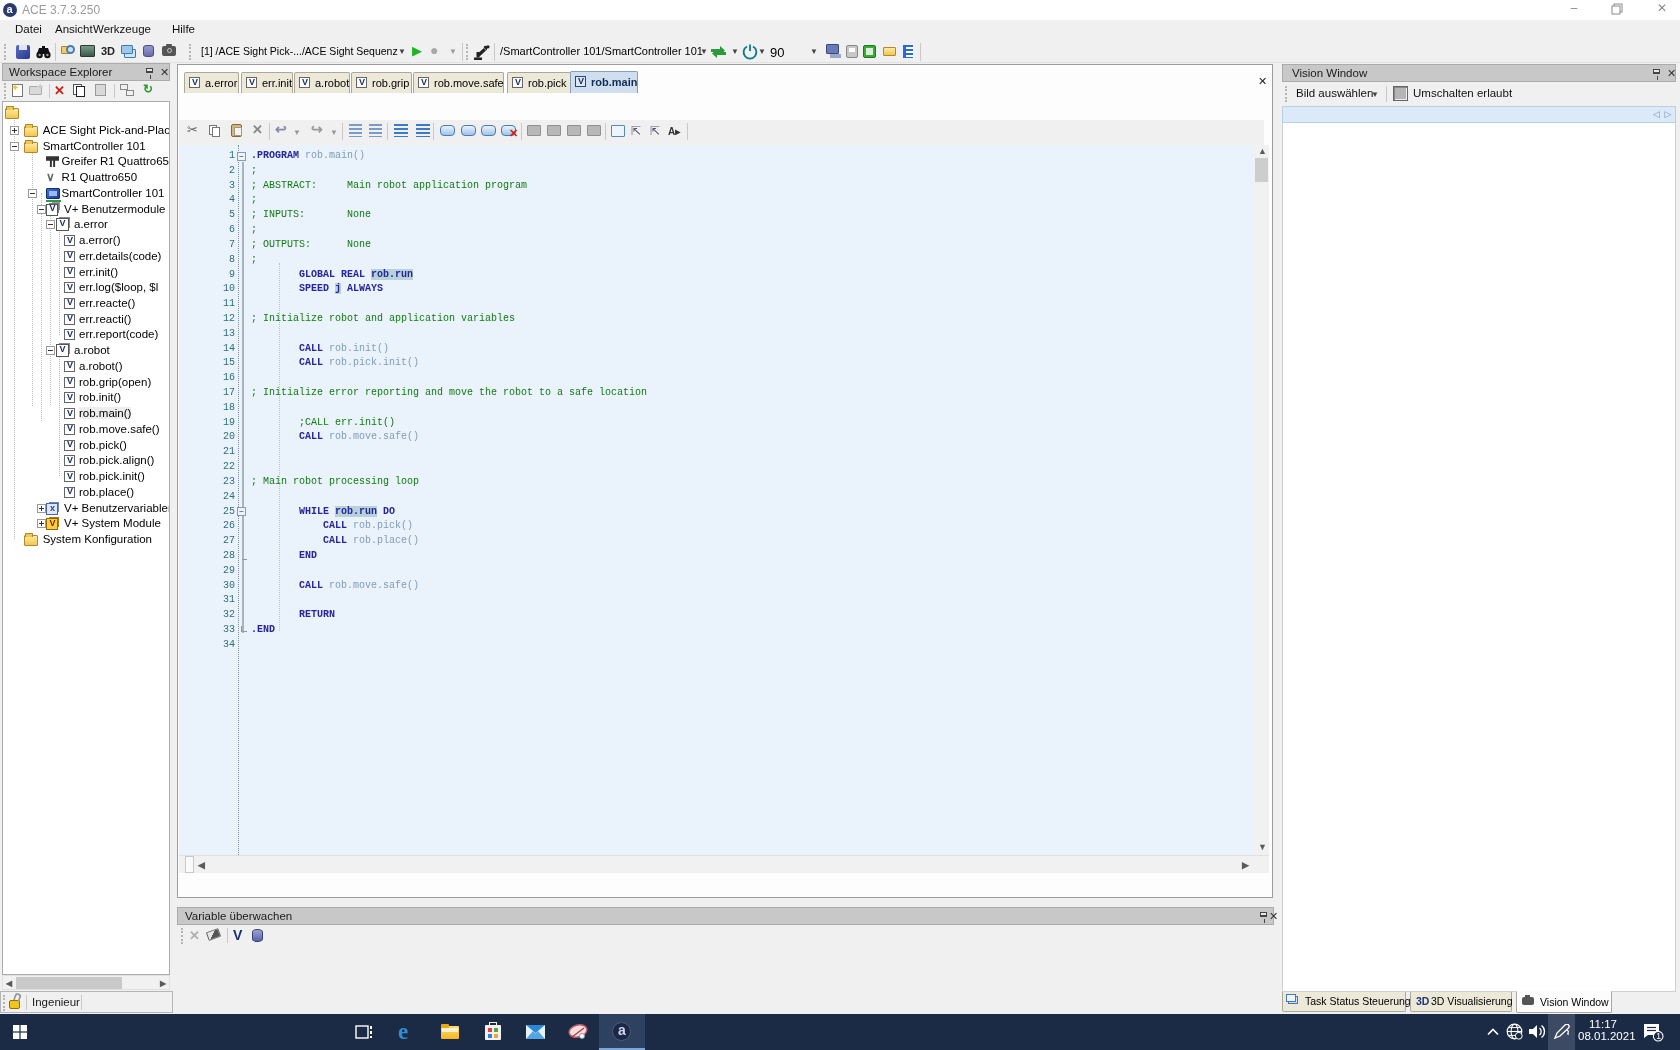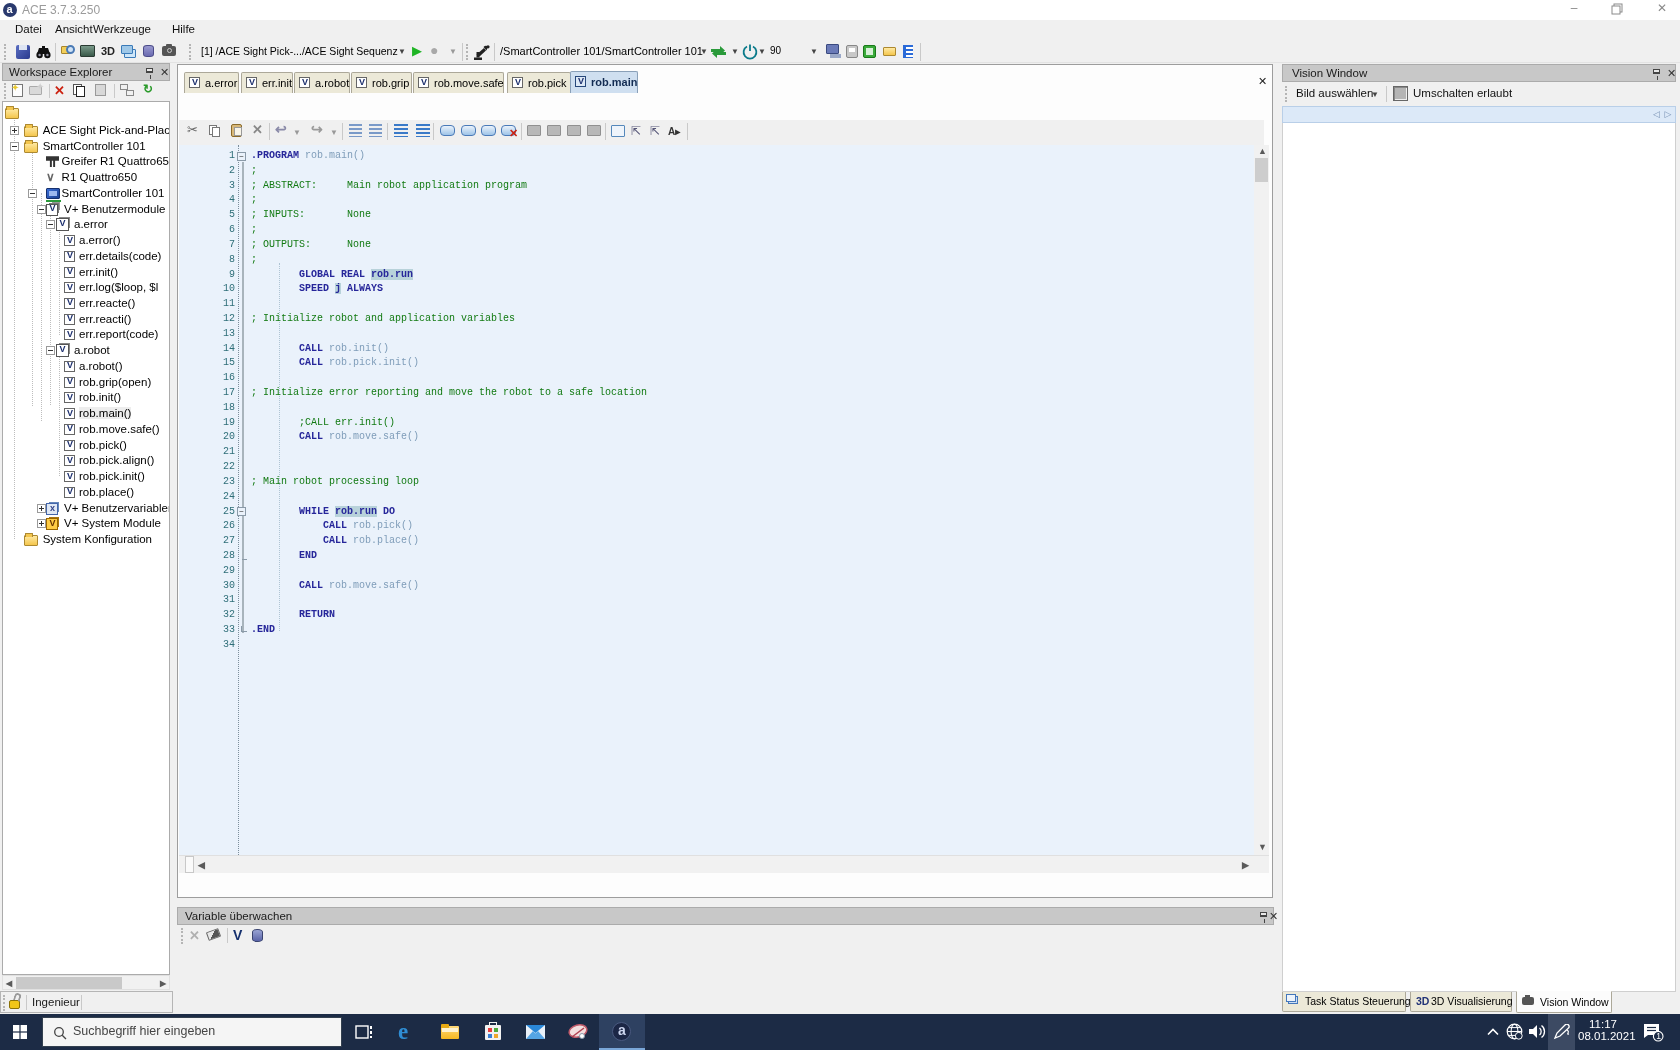--- a/index.html
+++ b/index.html
@@ -157,21 +157,21 @@
   <svg class="abs" style="left:711px; top:4px;" width="15" height="13" viewBox="0 0 15 13">
     <path d="M0 4 L9 4 L9 1 L14 5.5 L9 10 L9 7 L0 7 Z" fill="#2a9a3a"></path>
     <path d="M15 9 L6 9 L6 6 L1 10.5 L6 15 L6 12 L15 12 Z" fill="#2a9a3a" transform="translate(0,-2)"></path>
   </svg>
   <span class="abs combo-arrow" style="left:731px; top:6px;">▼</span>
   <svg class="abs" style="left:742px; top:3px;" width="16" height="16" viewBox="0 0 16 16">
     <path d="M5 2.5 A 6.4 6.4 0 1 0 11 2.5" stroke="#0a7a8a" stroke-width="1.8" fill="none"></path>
     <line x1="8" y1="0.5" x2="8" y2="7" stroke="#0a7a8a" stroke-width="1.8"></line>
   </svg>
   <span class="abs combo-arrow" style="left:758px; top:6px;">▼</span>
-  <span class="abs" style="left:770px; top:4px; font-size:10px;">90</span>
+  <span class="abs" style="left:770px; top:4px; font-size:13px;">90</span>
   <span class="abs combo-arrow" style="left:810px; top:6px;">▼</span>
   <span class="ticon" style="left:826px; top:3px; width:13px; height:10px; background:#6a7ab8; border:1px solid #3a4a80; border-radius:1px;"></span>
   <span class="ticon" style="left:830px; top:13px; width:11px; height:4px; background:#9aa8c8;"></span>
   <span class="ticon" style="left:846px; top:4px; width:12px; height:13px; background:#c8c8c8; border:1px solid #888; border-radius:2px;"></span>
   <span class="ticon" style="left:849px; top:7px; width:6px; height:4px; background:#fff;"></span>
   <span class="ticon" style="left:863px; top:4px; width:13px; height:13px; background:#3aaa3a; border:1px solid #1a7a1a; border-radius:2px;"></span>
   <span class="ticon" style="left:866px; top:7px; width:7px; height:7px; background:#d8f0d8;"></span>
   <span class="ticon" style="left:883px; top:6px; width:13px; height:9px; background:linear-gradient(#ffe9a2,#f4c64d); border:1px solid #ad8930; border-radius:1px;"></span>
   <span class="ticon" style="left:903px; top:4px; width:10px; height:13px; background:repeating-linear-gradient(#2a6ad8 0 2px, #fff 2px 4px); border-left:3px solid #2a6ad8;"></span>
   <div class="tsep" style="left:920px;"></div>
@@ -555,27 +555,20 @@
 </div>
 
 <div id="taskbar">
 
   <svg style="position:absolute; left:13px; top:11px;" width="14" height="14" viewBox="0 0 14 14">
     <rect x="0" y="0" width="6.4" height="6.4" fill="#fff"></rect>
       <rect x="7.6" y="0" width="6.4" height="6.4" fill="#fff"></rect>
     <rect x="0" y="7.6" width="6.4" height="6.4" fill="#fff"></rect>
       <rect x="7.6" y="7.6" width="6.4" height="6.4" fill="#fff"></rect>
   </svg>
-  <div id="searchbox">
-    <svg style="position:absolute; left:10px; top:8px;" width="14" height="14" viewBox="0 0 14 14">
-      <circle cx="6" cy="6" r="4.3" fill="none" stroke="#444" stroke-width="1.3"></circle>
-      <line x1="9.2" y1="9.2" x2="13" y2="13" stroke="#444" stroke-width="1.3"></line>
-    </svg>
-    <span style="position:absolute; left:30px; top:6px;">Suchbegriff hier eingeben</span>
-  </div>
 
   <svg style="position:absolute; left:355px; top:10px;" width="17" height="16" viewBox="0 0 17 16">
     <rect x="1" y="2" width="12" height="12" fill="none" stroke="#fff" stroke-width="1.4"></rect>
     <rect x="15" y="2" width="2" height="3" fill="#fff"></rect>
       <rect x="15" y="7" width="2" height="3" fill="#fff"></rect>
       <rect x="15" y="12" width="2" height="2" fill="#fff"></rect>
   </svg>
 
   <span style="position:absolute; left:398px; top:5px; color:#2f8dd4; font-size:23px; font-weight:bold; font-family:'Liberation Serif',serif;">e</span>
 

